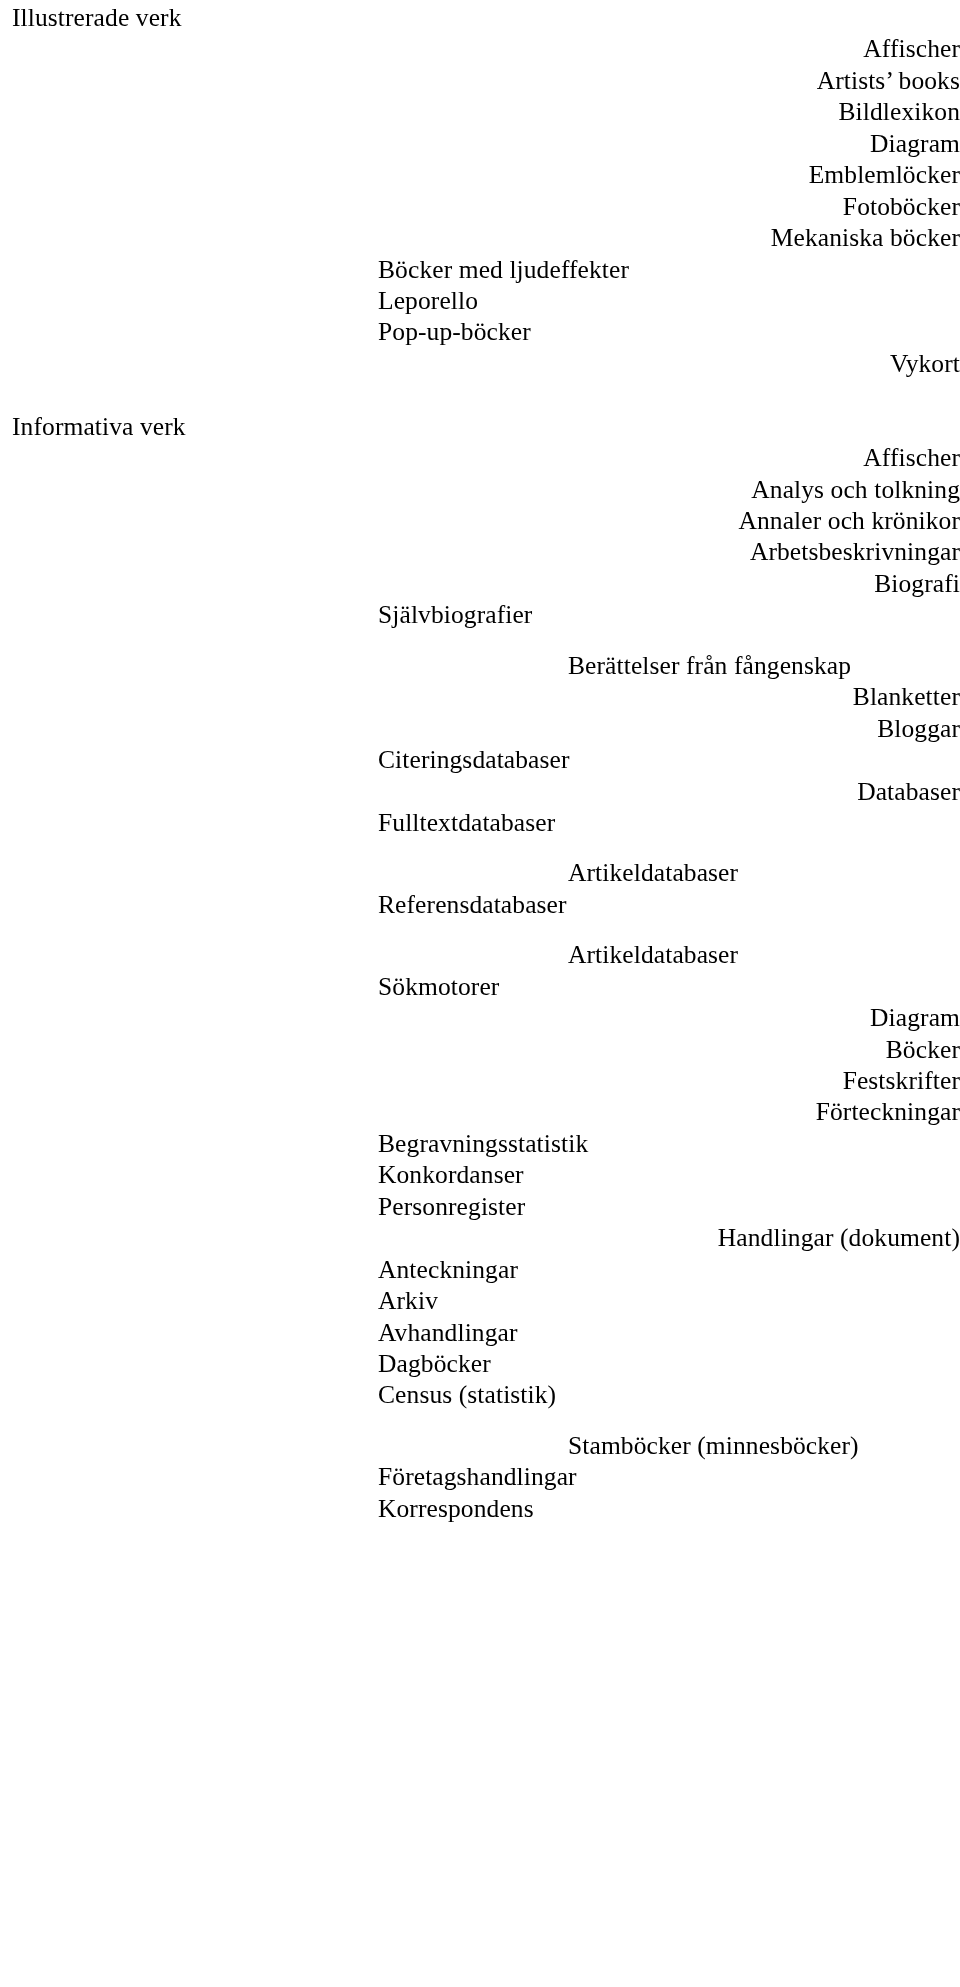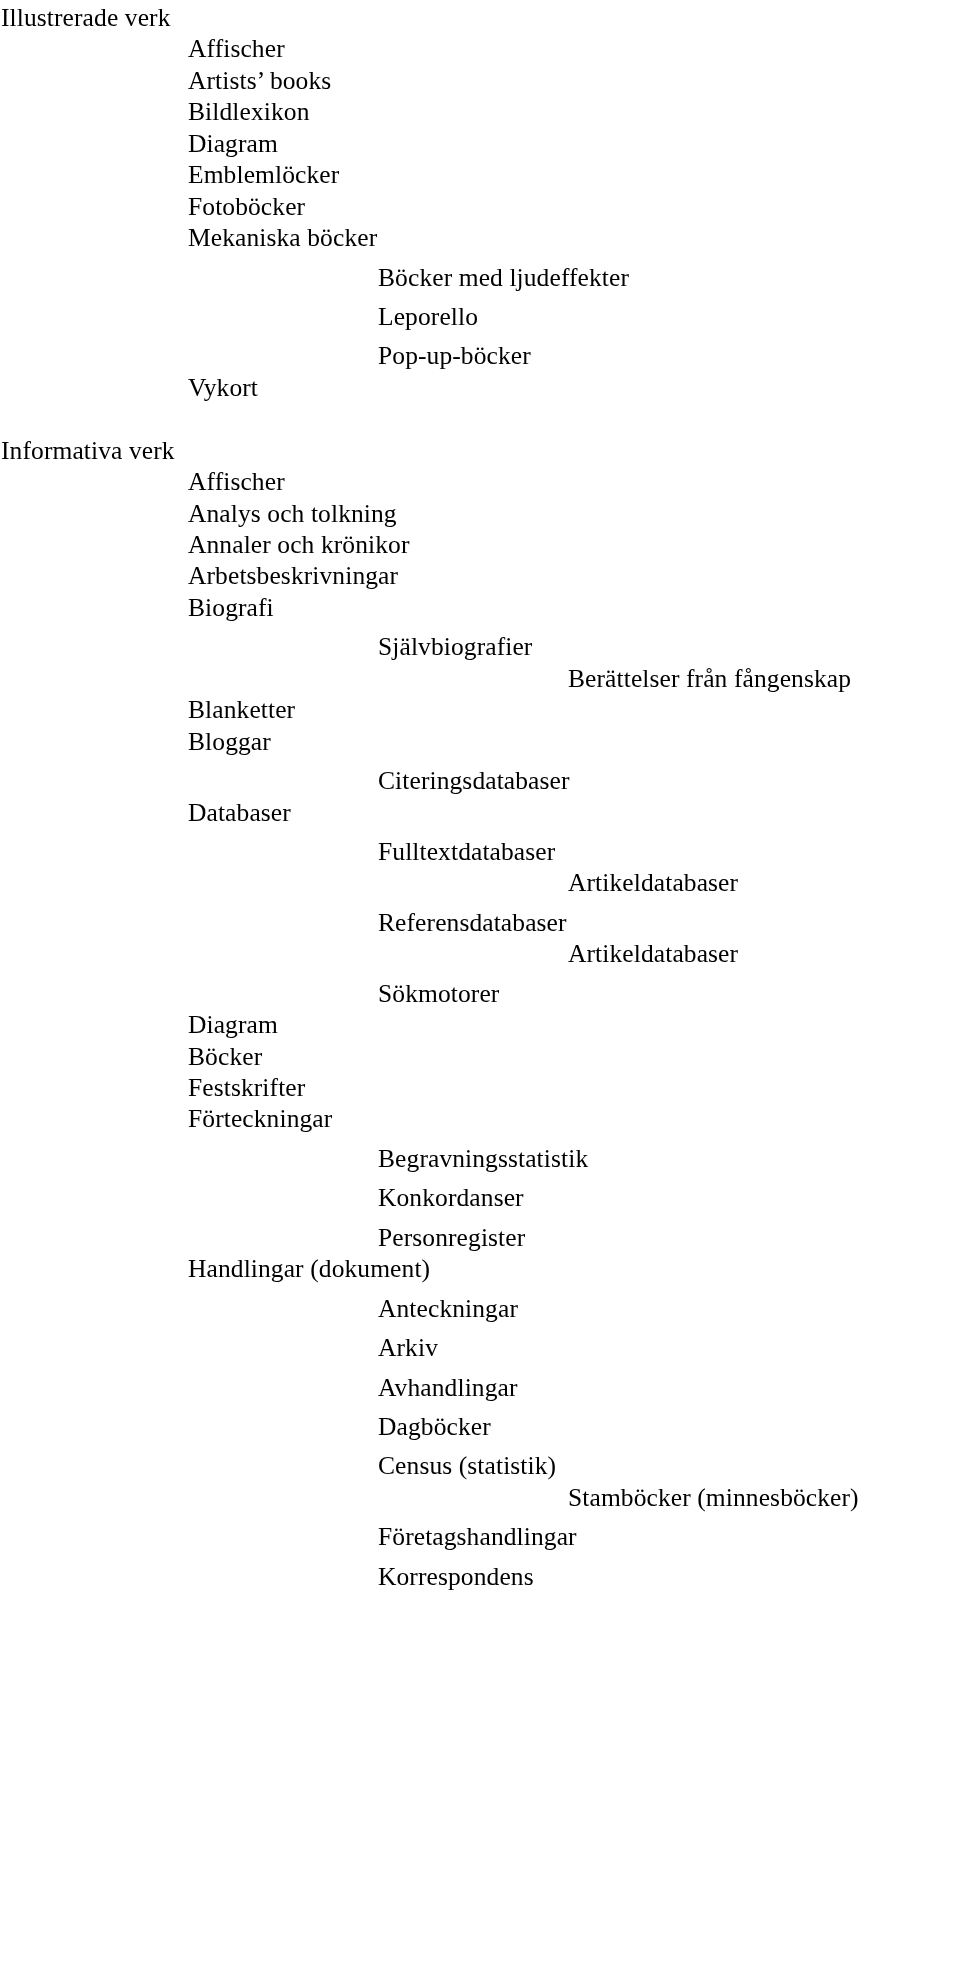--- a/index.html
+++ b/index.html
@@ -20,24 +20,24 @@
     padding-top: 2px;
     box-sizing: border-box;
   }
   .line {
     font-size: 25.5px;
     line-height: 31.45px;
     height: 31.45px;
     white-space: nowrap;
     letter-spacing: 0.1px;
   }
-  .lvl0 { padding-left: 1px; }
-  .lvl1 { padding-left: 188px; }
-  .lvl2 { padding-left: 378px; margin-top: 8px; }
-  .lvl3 { padding-left: 568px; }
+  .lvl0 { padding-left: 12px; }
+  .lvl1 { padding-left: 188px; text-align: right; }
+  .lvl2 { padding-left: 378px; }
+  .lvl3 { padding-left: 568px; margin-top: 19px; }
   .spacer { height: 31.45px; }
 </style>
 </head>
 <body>
 
 <main id="outline">
     <div class="line lvl0">Illustrerade verk</div>
     <div class="line lvl1">Affischer</div>
     <div class="line lvl1">Artists’ books</div>
     <div class="line lvl1">Bildlexikon</div>

